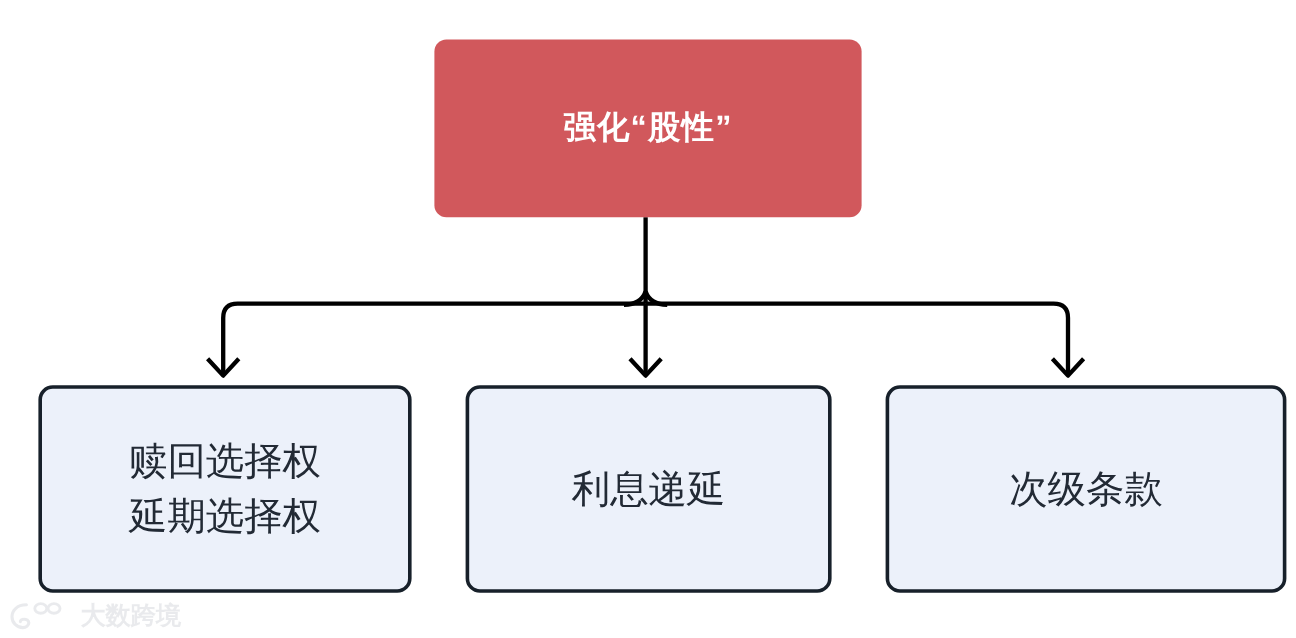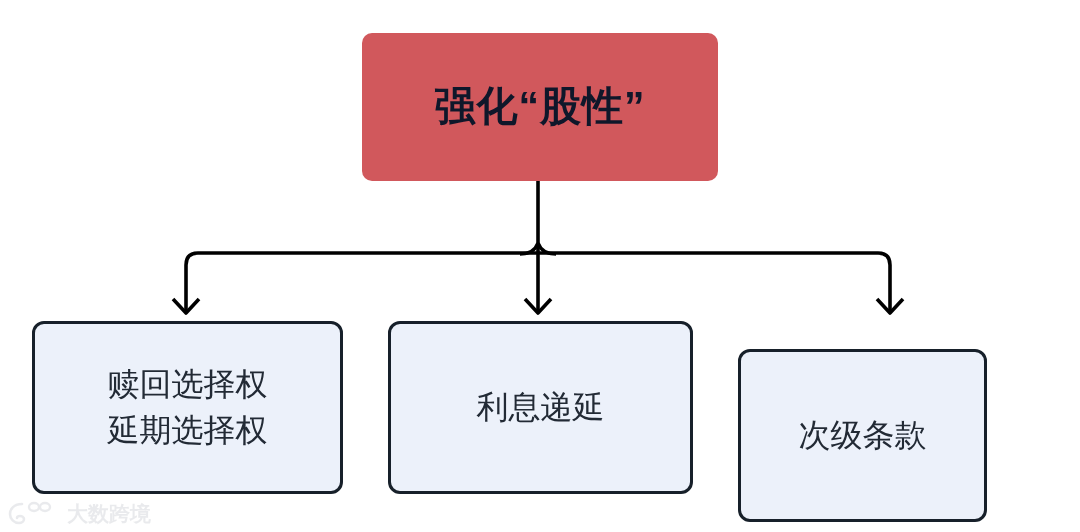--- a/index.html
+++ b/index.html
@@ -41,22 +41,22 @@
     width: 356px;
     height: 148px;
     background: #d1585c;
     border-radius: 10px;
     display: flex;
     align-items: center;
     justify-content: center;
     z-index: 2;
   }
   #root-node .node-label {
-    color: #0f172a;
-    font-size: 41px;
+    color: #ffffff;
+    font-size: 27px;
     font-weight: bold;
     letter-spacing: 1px;
     line-height: 1.15;
     white-space: nowrap;
   }
 
   
   .child-node {
     position: absolute;
     top: 321px;
@@ -74,21 +74,21 @@
     color: #222a35;
     font-size: 32px;
     font-weight: normal;
     line-height: 1.42;
     text-align: center;
     white-space: pre-line;
   }
 
   #child-node-1 { left: 32px;  width: 311px; align-items: center; }
   #child-node-2 { left: 388px; width: 305px; }
-  #child-node-3 { left: 738px; width: 249px; margin-top: 28px; }
+  #child-node-3 { left: 738px; width: 334px; }
 
   
   #watermark {
     position: absolute;
     left: 8px;
     top: 498px;
     height: 30px;
     display: flex;
     align-items: center;
     gap: 7px;

